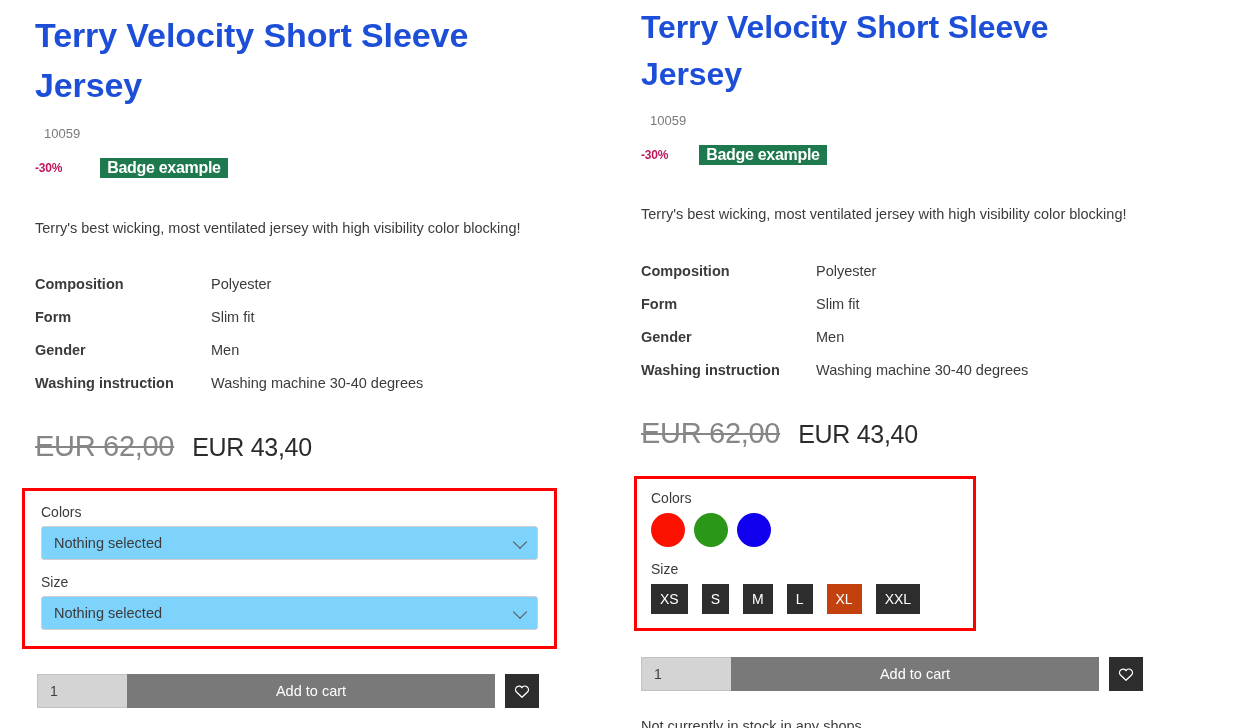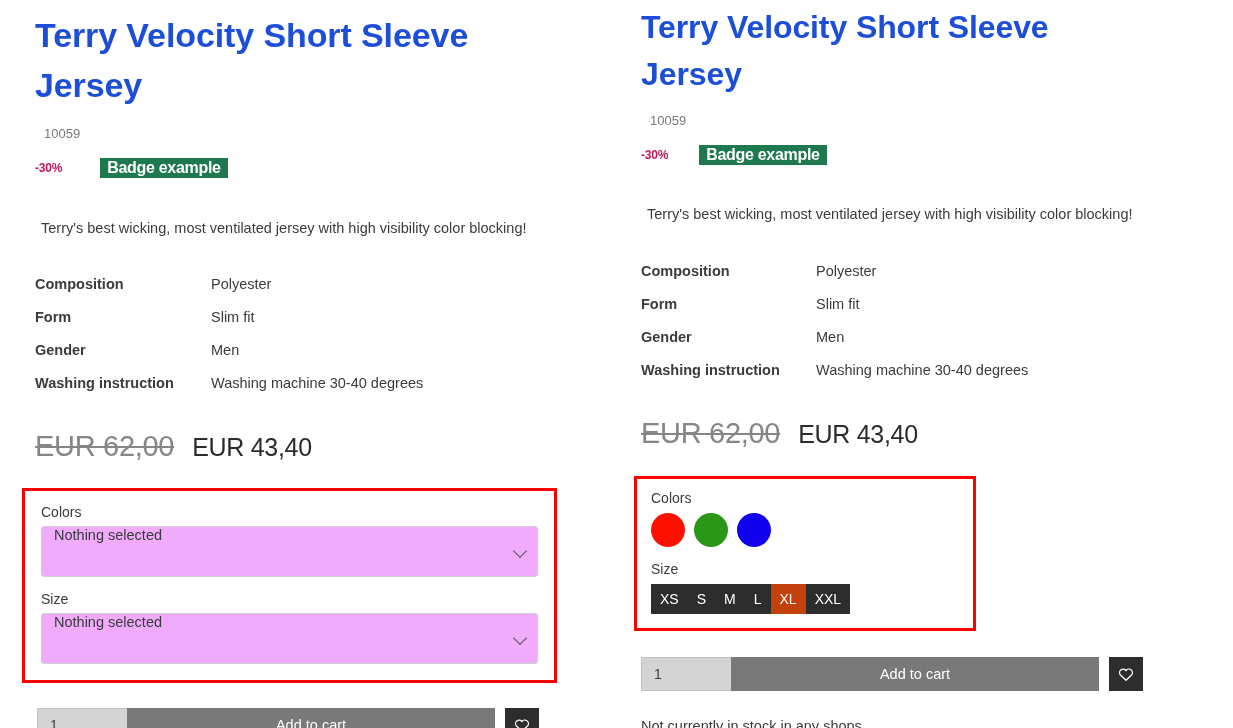--- a/index.html
+++ b/index.html
@@ -83,21 +83,21 @@
     padding: 3px 7px 4px 7px;
     line-height: 13px;
   }
   .panel-left .promo-badge  { margin-left: 38px; }
   .panel-right .promo-badge { margin-left: 31px; }
 
   
   .product-desc {
     font-size: 14.5px;
     color: #3b3b3b;
-    margin: 6px;
+    margin: 0;
     line-height: 20px;
   }
   .panel-left .product-desc  { margin-top: 40px; }
   .panel-right .product-desc { margin-top: 39px; }
 
   
   .spec-table {
     border-collapse: collapse;
     font-size: 14.5px;
   }
@@ -163,25 +163,26 @@
     font-size: 14px;
     color: #3b3b3b;
     margin: 0 0 6px 0;
     display: block;
   }
   .panel-right .option-label { margin-bottom: 7px; }
 
   
   .select-control {
     position: relative;
-    height: 51px;
+    height: 34px;
     border: 1px solid #cfcfcf;
     border-radius: 3px;
-    background: #f0abfc;
-    display: flex;
+    background: #7dd3fc;
+    display: flex;
+    align-items: center;
     box-sizing: border-box;
     cursor: pointer;
   }
   .select-control + .option-label { margin-top: 14px; }
   .select-value {
     font-size: 14.5px;
     color: #3b3b3b;
     padding-left: 12px;
   }
   .chevron-down {
@@ -208,21 +209,21 @@
     height: 34px;
     border-radius: 50%;
     cursor: pointer;
     display: block;
   }
 
   
   .size-row {
     display: flex;
     align-items: center;
-    gap: 0;
+    gap: 14px;
   }
   .size-btn {
     background: #2d2d2d;
     color: #ffffff;
     font-size: 14px;
     font-weight: 400;
     min-width: 24px;
     height: 30px;
     padding: 0 9px;
     border: none;

